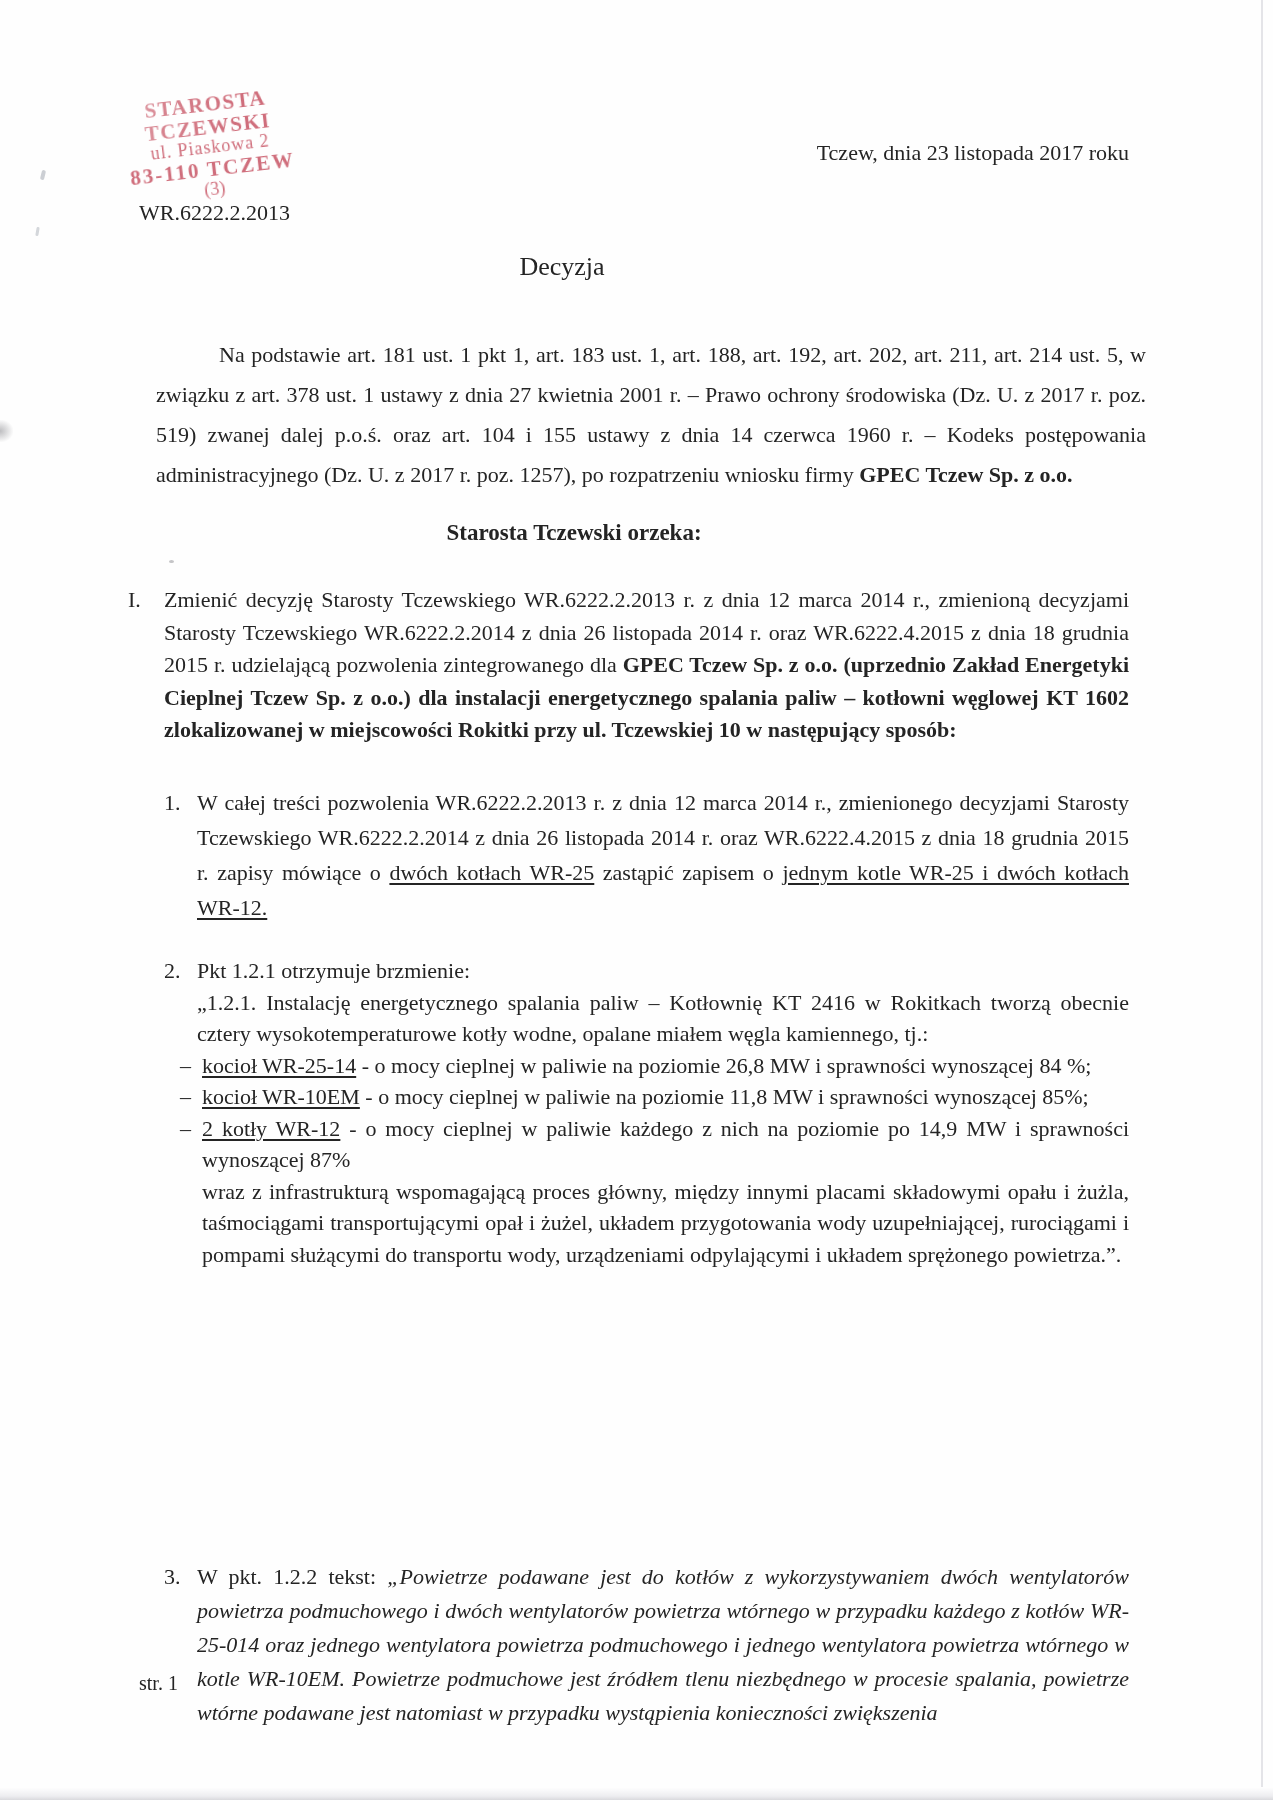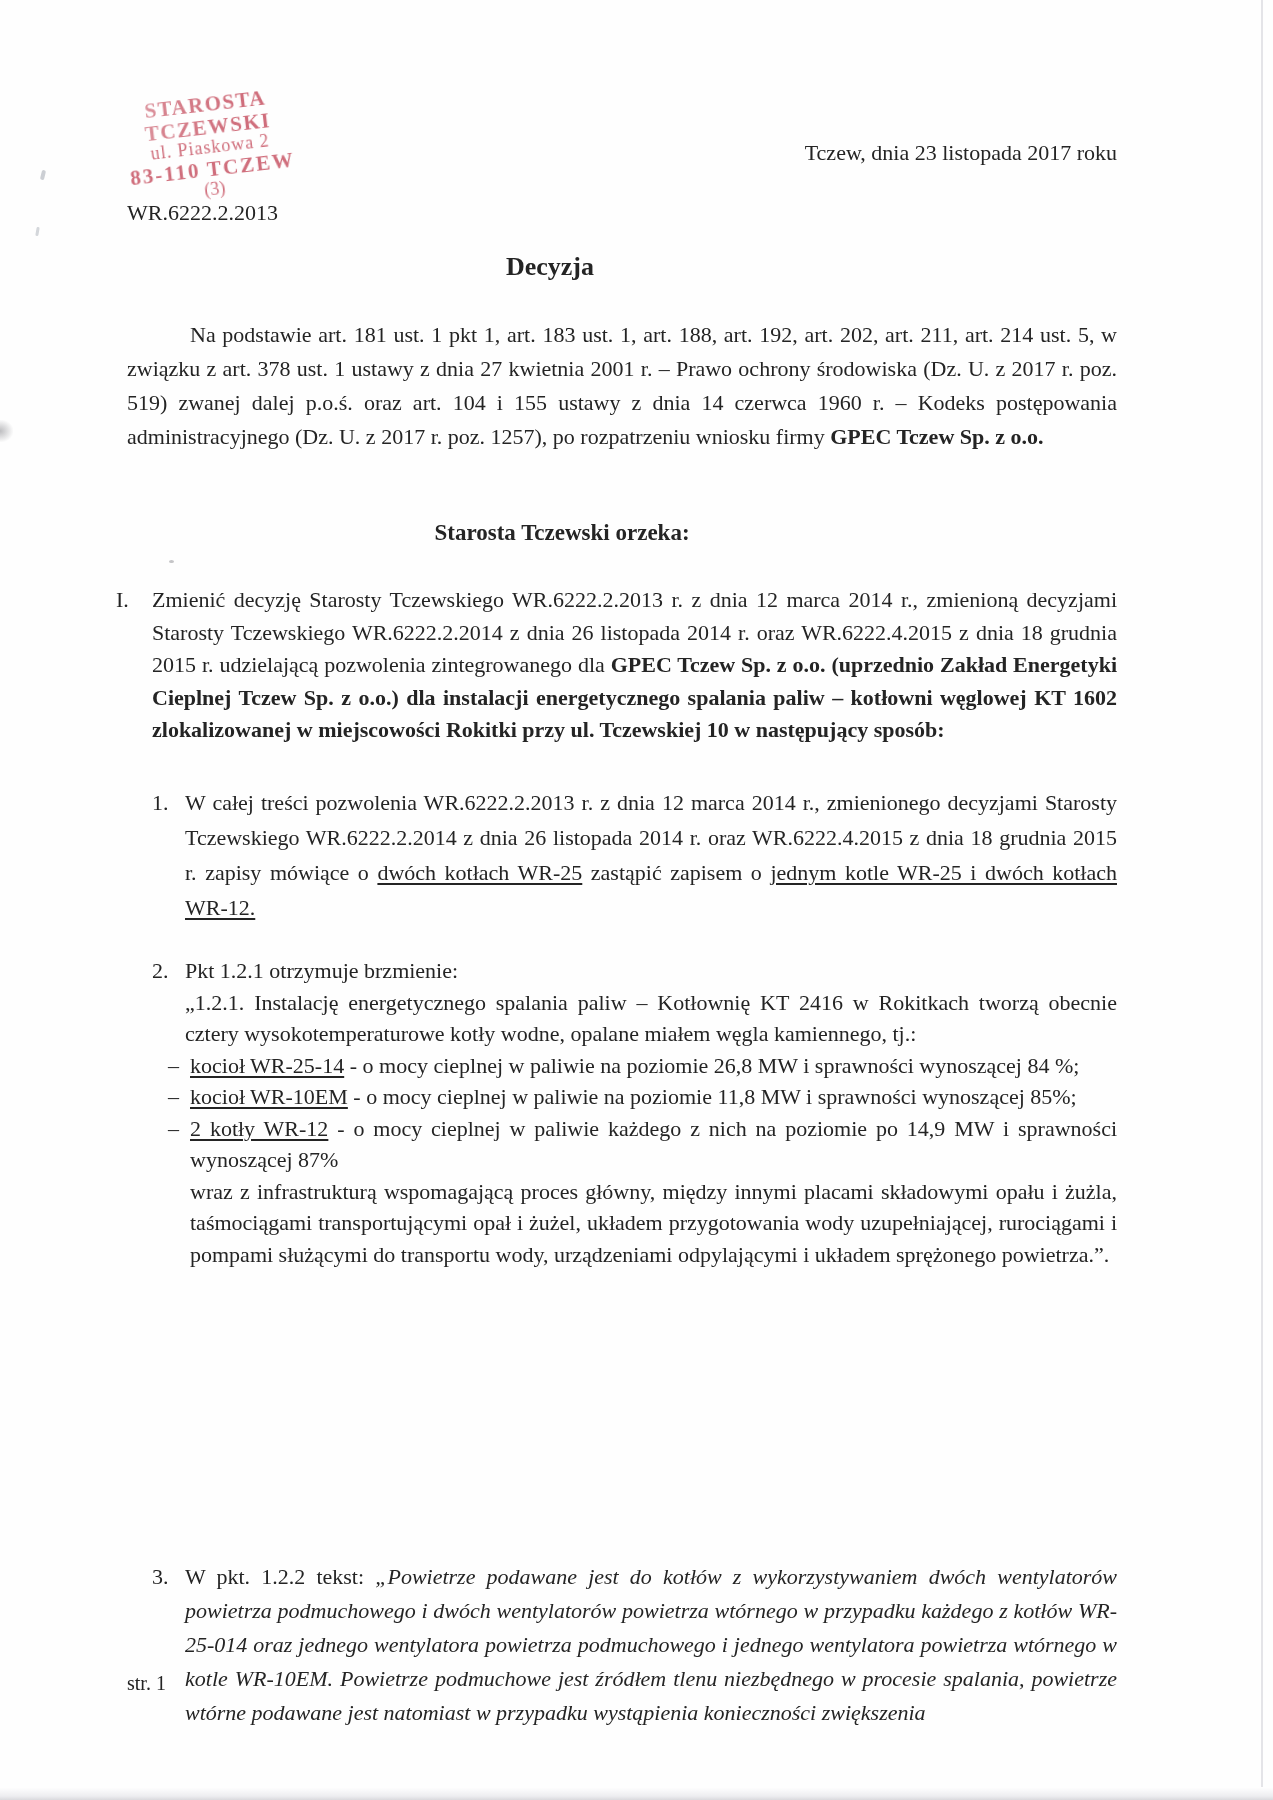--- a/index.html
+++ b/index.html
@@ -34,27 +34,27 @@
     line-height:1.08; filter:blur(.3px);
   }
   .stamp-l1 { font-size:21px; font-weight:bold; letter-spacing:1.5px;
               -webkit-mask-image:linear-gradient(100deg,rgba(0,0,0,.3) 0%,rgba(0,0,0,.85) 32%,#000 60%);
               mask-image:linear-gradient(100deg,rgba(0,0,0,.3) 0%,rgba(0,0,0,.85) 32%,#000 60%); }
   .stamp-l2 { font-size:18px; letter-spacing:1px; }
   .stamp-l3 { font-size:21px; font-weight:bold; letter-spacing:2px; }
   .stamp-l4 { font-size:18px; }
 
   
-  .blk { position:absolute; left:127px; width:990px; box-sizing:border-box; }
+  .blk { position:absolute; left:139px; width:990px; box-sizing:border-box; }
   .date-line { top:140px; text-align:right; }
   .case-no   { top:200px; }
-  .doc-title { top:252px; width:846px; text-align:center; font-size:26px; font-weight:bold; margin:0; }
+  .doc-title { top:252px; width:846px; text-align:center; font-size:26px; font-weight:normal; margin:0; }
   .orzeka    { top:508px; width:846px; text-align:center; font-size:23px; font-weight:bold; margin:12px; }
 
-  .intro { top:318px; line-height:34px; text-align:justify; text-indent:63px; margin:0; }
+  .intro { top:318px; line-height:40px; text-align:justify; text-indent:63px; margin:17px; }
 
   .item-roman { top:584px; line-height:32.5px; text-align:justify;
                 padding-left:25px; }
   .item-roman .num { position:absolute; left:-11px; top:0; }
 
   .point { line-height:35px; text-align:justify; padding-left:58px; position:relative; }
   .point .num, .p2-head .num { position:absolute; left:25px; top:0; }
   .p1 { top:785px; }
 
   .point2 { top:955px; line-height:31.5px; }

